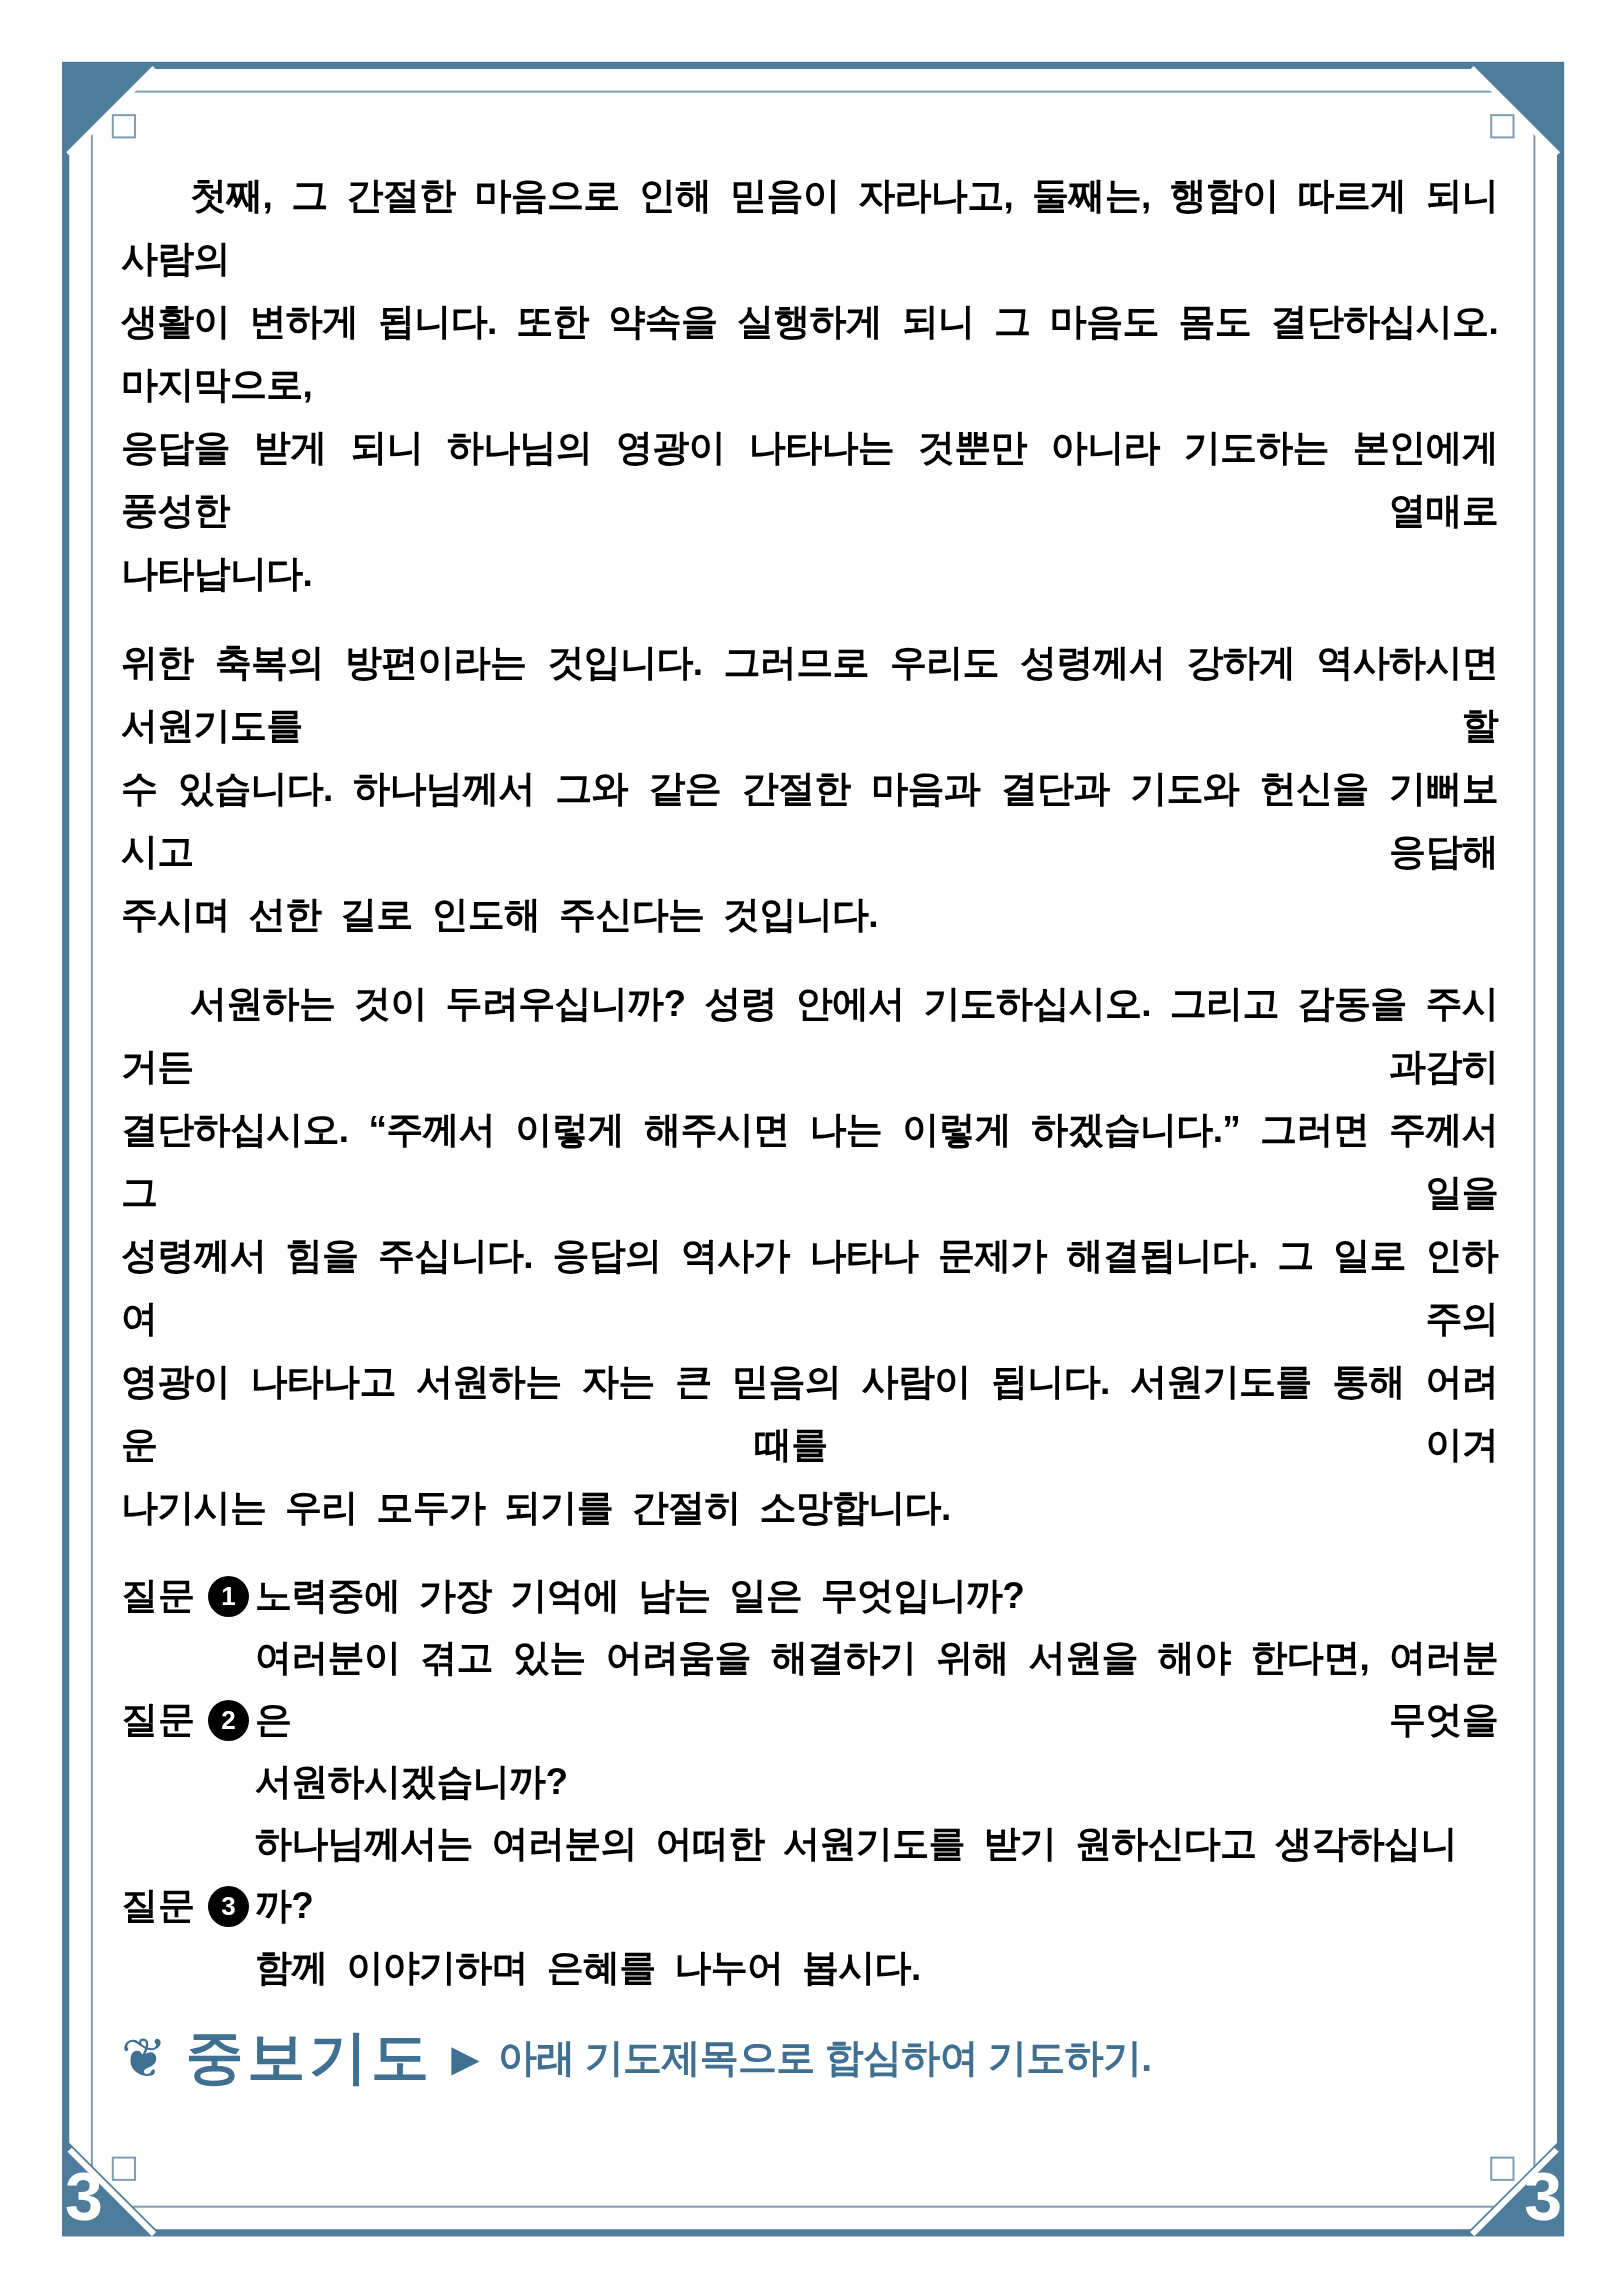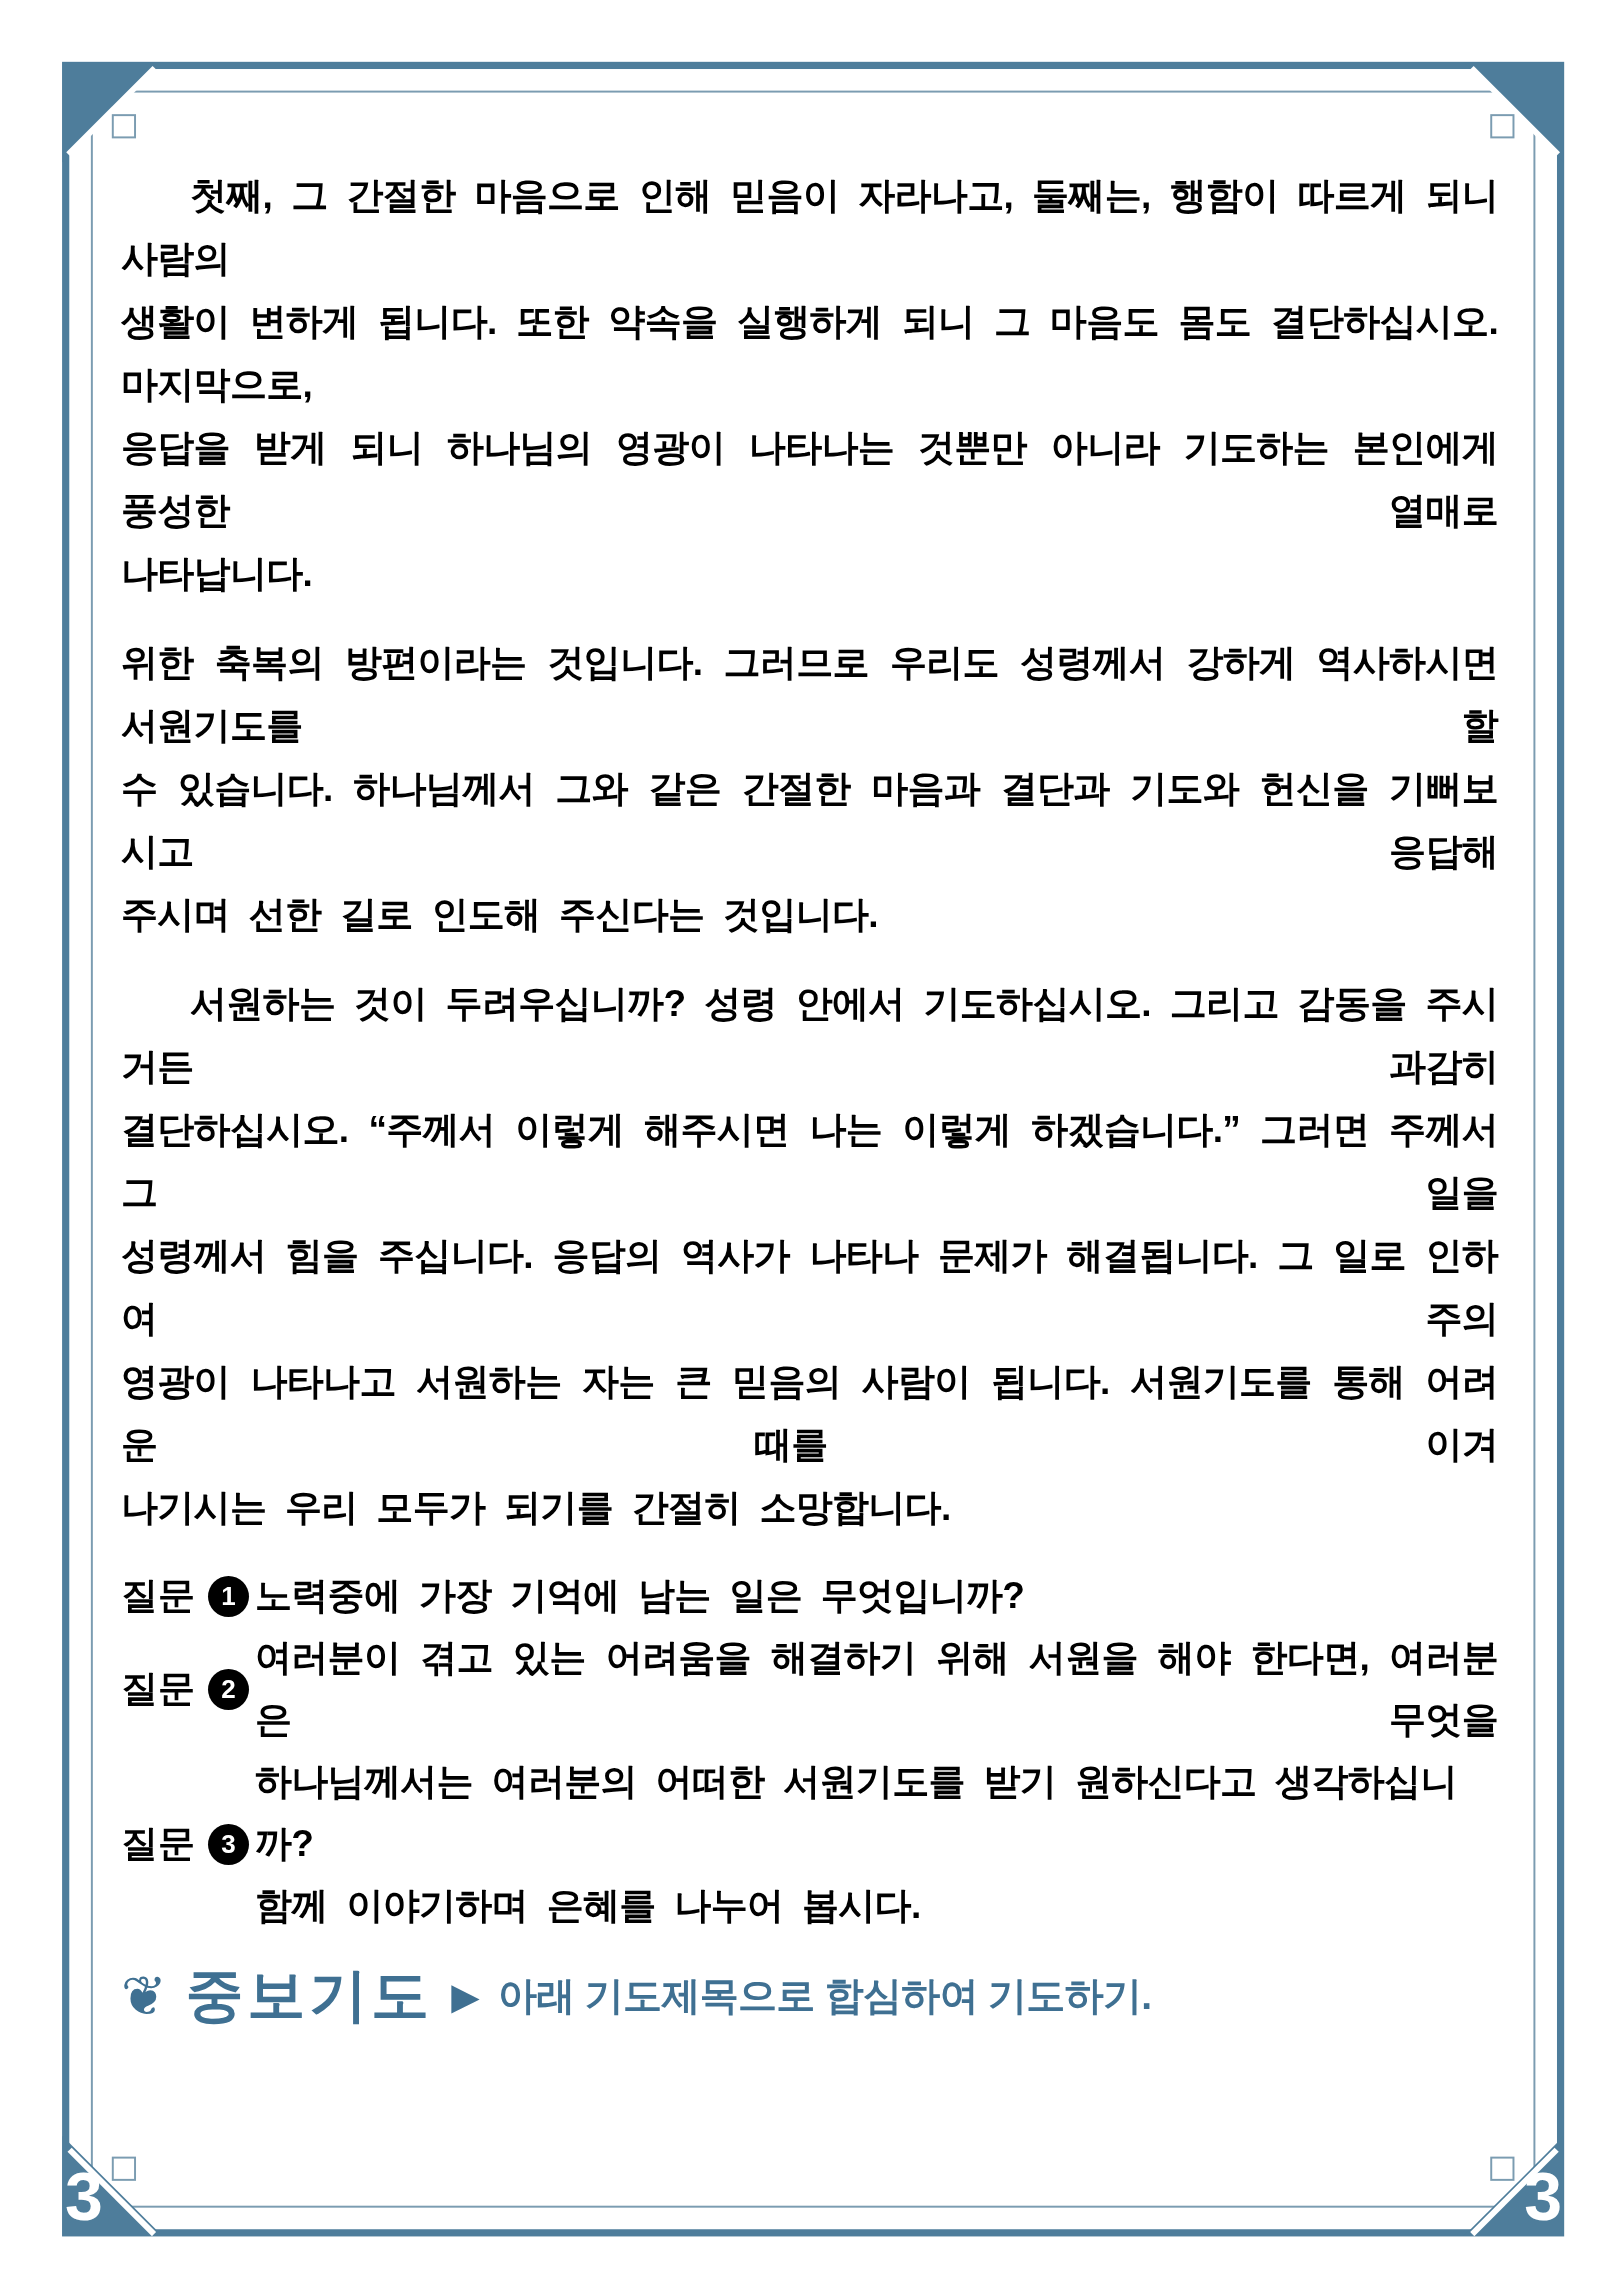--- a/index.html
+++ b/index.html
@@ -102,20 +102,21 @@
             <div class="line">노력중에 가장 기억에 남는 일은 무엇입니까?</div>
           </div>
         </div>
         <div class="q-row">
           <div class="q-head">
             <span>질문</span>
             <span class="cnum">2</span>
           </div>
           <div class="q-text">
             <div class="line jfull">여러분이 겪고 있는 어려움을 해결하기 위해 서원을 해야 한다면, 여러분은 무엇을</div>
+            <div class="line">서원하시겠습니까?</div>
           </div>
         </div>
         <div class="q-row">
           <div class="q-head">
             <span>질문</span>
             <span class="cnum">3</span>
           </div>
           <div class="q-text">
             <div class="line">하나님께서는 여러분의 어떠한 서원기도를 받기 원하신다고 생각하십니까?</div>
             <div class="line">함께 이야기하며 은혜를 나누어 봅시다.</div>

